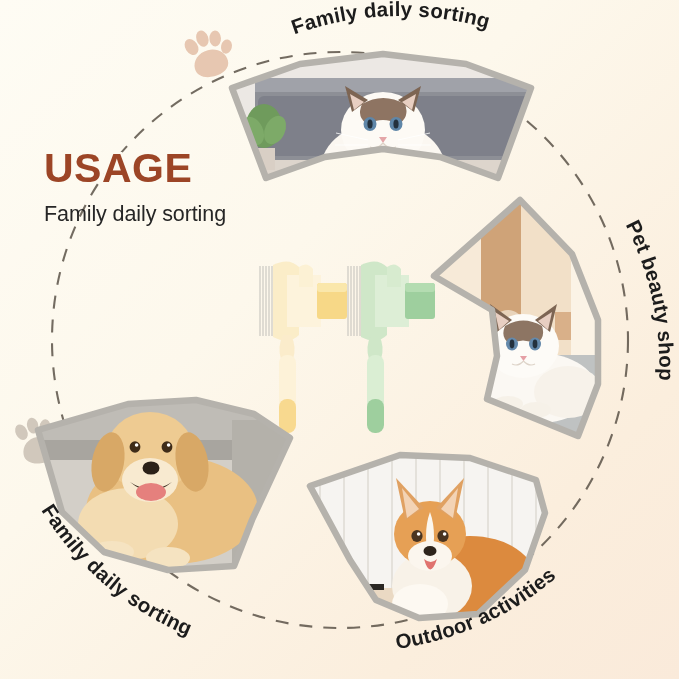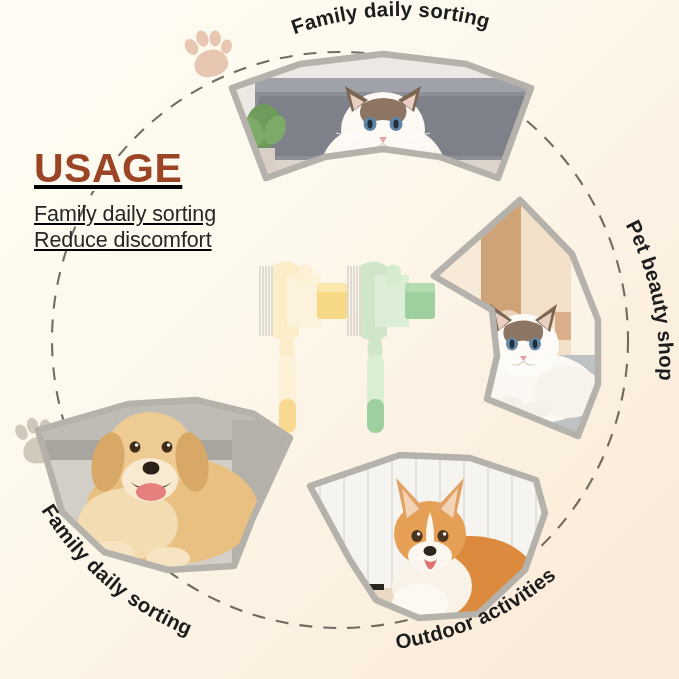--- a/index.html
+++ b/index.html
@@ -38,25 +38,24 @@
     position: absolute;
     left: 243px;
     top: 243px;
     width: 196px;
     height: 196px;
   }
 
   
   #titleBlock {
     position: absolute;
-    left: 34px;
+    left: 44px;
     top: 148px;
     width: 262px;
     z-index: 6;
-    text-decoration: underline;
   }
   .title-line {
     font-size: 41px;
     font-weight: 700;
     letter-spacing: 0.5px;
     line-height: 0.99;
     color: #9c4526;
     text-shadow:
        2px 0 0 #fdfaf0, -2px 0 0 #fdfaf0,
        0 2px 0 #fdfaf0, 0 -2px 0 #fdfaf0,
@@ -391,17 +390,16 @@
       <textPath href="#arcBL" startOffset="50%" text-anchor="middle">
         <tspan>Family daily sorting</tspan>
       </textPath>
     </text>
   </svg>
 
   <div id="titleBlock">
     <div class="title-line">USAGE</div>
     <div id="subWrap">
       <div class="sub-line">Family daily sorting</div>
-      <div class="sub-line">Reduce discomfort</div>
     </div>
   </div>
 
 </div>
 
 </body></html>

